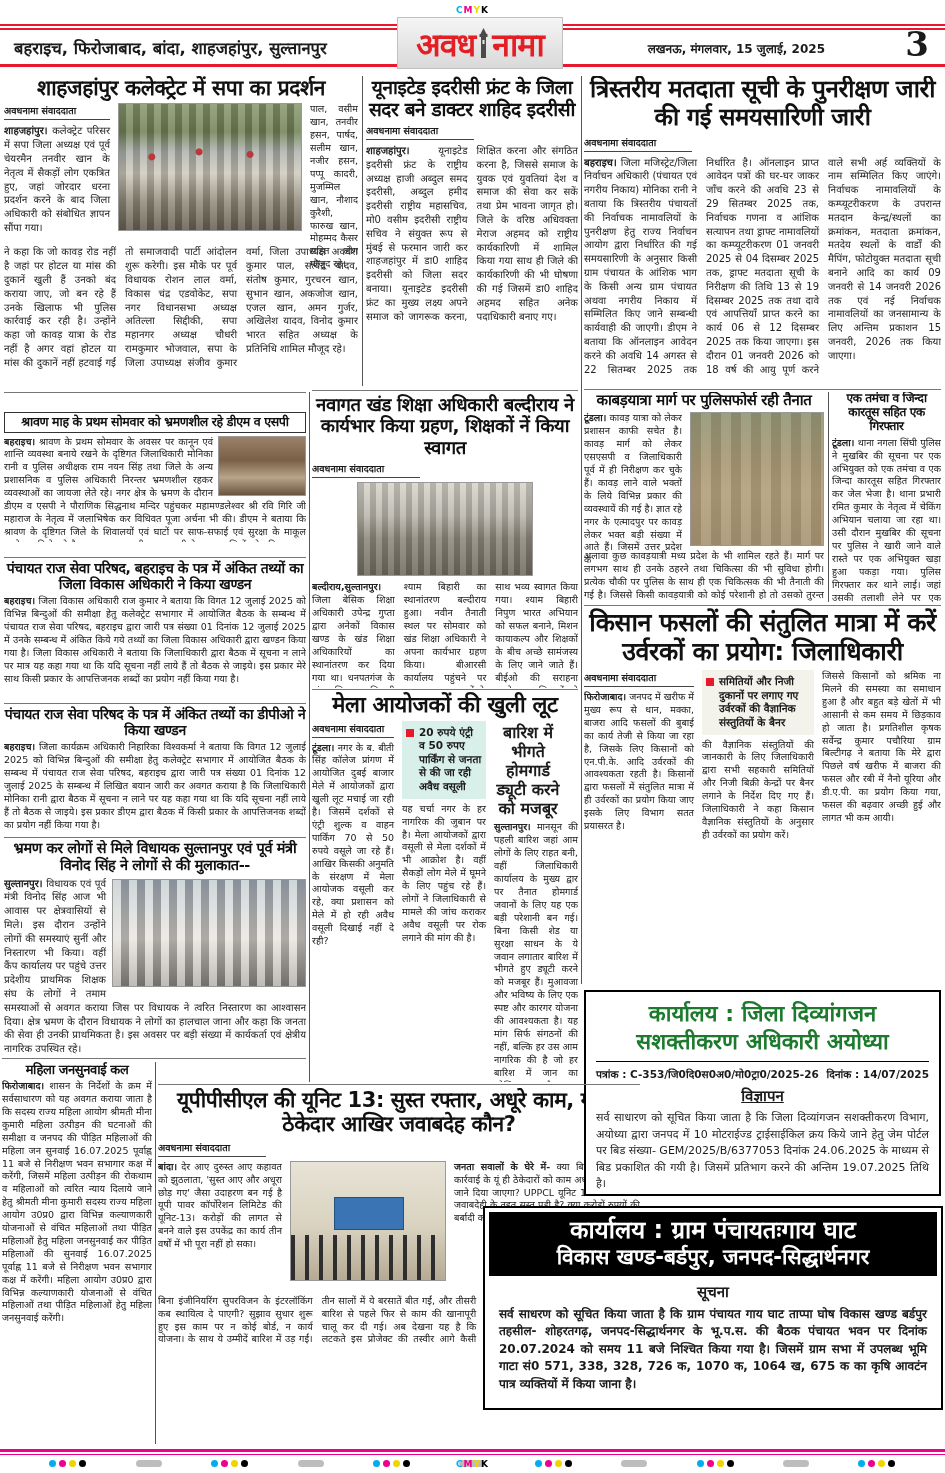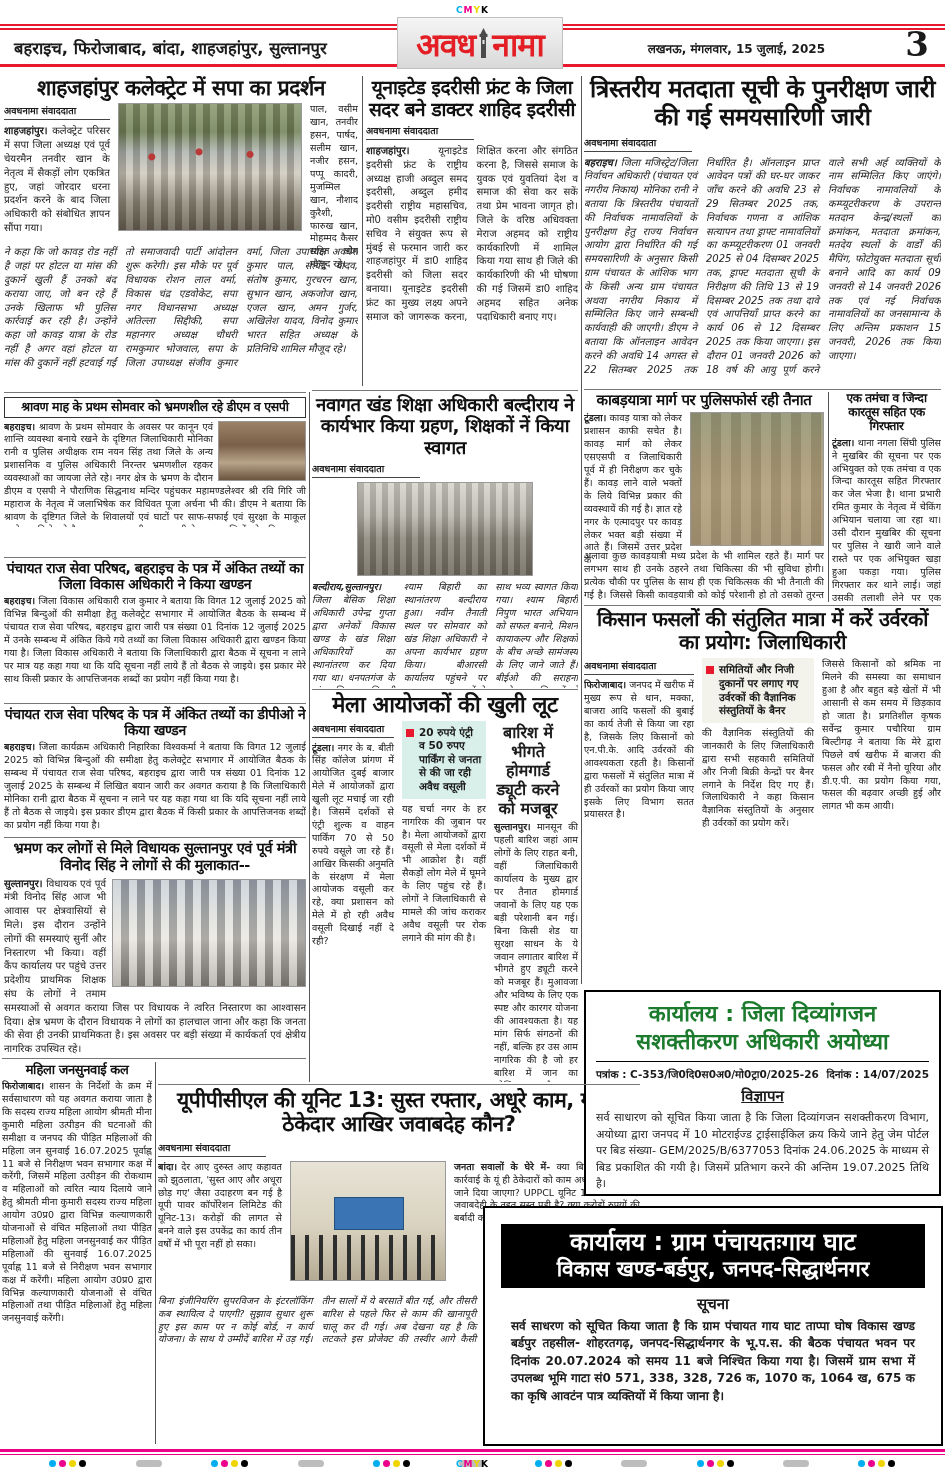--- a/index.html
+++ b/index.html
@@ -7,21 +7,21 @@
         font-family:"DejaVu Sans",sans-serif;color:#1b1b1b;overflow:hidden;}
   .rule{position:absolute;left:0;right:0;}
   .red{background:#e8192c;}
   .block{position:absolute;overflow:hidden;background:#fff;}
   .hl{font-weight:700;text-align:center;line-height:1.16;margin:0 0 3px 0;letter-spacing:-0.4px;color:#111;}
   .byline{font-size:9.5px;font-weight:700;border-bottom:1px solid #444;padding:1px 0 2px 0;margin:0 0 4px 0;width:108px;}
   .body-txt{font-size:10px;line-height:1.38;text-align:justify;margin:0;color:#222;}
   .small-txt{font-size:9.5px;line-height:1.36;}
   .dateline{font-weight:700;}
   .cols-2{column-count:2;column-gap:9px;}
-  .cols-3{column-count:3;column-gap:9px;font-style:italic;}
+  .cols-3{column-count:3;column-gap:9px;}
   .flexrow{display:flex;gap:8px;}
   .photo{position:relative;flex:none;border:1px solid #999;}
   .p-spa{background:
     radial-gradient(circle at 18% 42%, #b93838 0 3px, transparent 4px),
     radial-gradient(circle at 44% 38%, #b93838 0 3px, transparent 4px),
     radial-gradient(circle at 72% 40%, #b93838 0 3px, transparent 4px),
     repeating-linear-gradient(90deg, rgba(40,35,30,.22) 0 7px, rgba(255,255,255,.14) 7px 14px),
     linear-gradient(180deg,#87976d 0%,#6e8054 22%,#aeb3ae 38%,#cfcabd 55%,#8e8878 78%,#645c4e 100%);}
   .p-shravan{background:linear-gradient(180deg,#9b8266 0%,#7a5f49 40%,#b7a489 70%,#6b5440 100%);}
   .p-bhraman{background:
@@ -109,21 +109,21 @@
       <div class="photo p-spa" style="width:182px;height:126px"></div>
       <div style="flex:1">
         <p class="body-txt small-txt">पाल, वसीम खान, तनवीर हसन, पार्षद, सलीम खान, नजीर हसन, पप्पू कादरी, मुजम्मिल खान, नौशाद कुरैशी, फारुख खान, मोहम्मद कैसर सहित लोग मौजूद रहे।</p>
       </div>
     </div>
     <div class="cols-3" style="margin-top:6px;height:132px">
       <p class="body-txt">ने कहा कि जो कावड़ रोड नहीं है जहां पर होटल या मांस की दुकानें खुली हैं उनको बंद कराया जाए, जो बन रहे हैं उनके खिलाफ भी पुलिस कार्रवाई कर रही है। उन्होंने कहा जो कावड़ यात्रा के रोड नहीं है अगर वहां होटल या मांस की दुकानें नहीं हटवाई गईं तो समाजवादी पार्टी आंदोलन शुरू करेगी। इस मौके पर पूर्व विधायक रोशन लाल वर्मा, विकास चंद्र एडवोकेट, सपा नगर विधानसभा अध्यक्ष अतिल्ला सिद्दीकी, सपा महानगर अध्यक्ष चौधरी रामकुमार भोजवाल, सपा के जिला उपाध्यक्ष संजीव कुमार वर्मा, जिला उपाध्यक्ष अवधेश कुमार पाल, सत्येंद्र यादव, संतोष कुमार, गुरचरन खान, सुभान खान, अकजोज खान, एजल खान, अमन गुर्जर, अखिलेश यादव, विनोद कुमार भारत सहित अध्यक्ष के प्रतिनिधि शामिल मौजूद रहे।</p>
     </div>
   </section>
 
-  <section class="block" style="left:4px;top:397px;width:302px;height:130px">
+  <section class="block" style="left:4px;top:412px;width:302px;height:130px">
     <div style="border:1px solid #333;padding:2px 4px;margin-bottom:3px">
       <h2 class="hl" style="font-size:12.5px;margin:0">श्रावण माह के प्रथम सोमवार को भ्रमणशील रहे डीएम व एसपी</h2>
     </div>
     <div class="photo p-shravan" style="float:right;width:86px;height:58px;margin:0 0 3px 5px"></div>
     <p class="body-txt small-txt"><b class="dateline">बहराइच।</b> <span>श्रावण के प्रथम सोमवार के अवसर पर कानून एवं शान्ति व्यवस्था बनाये रखने के दृष्टिगत जिलाधिकारी मोनिका रानी व पुलिस अधीक्षक राम नयन सिंह तथा जिले के अन्य प्रशासनिक व पुलिस अधिकारी निरन्तर भ्रमणशील रहकर व्यवस्थाओं का जायजा लेते रहे। नगर क्षेत्र के भ्रमण के दौरान डीएम व एसपी ने पौराणिक सिद्धनाथ मन्दिर पहुंचकर महामण्डलेश्वर श्री रवि गिरि जी महाराज के नेतृत्व में जलाभिषेक कर विधिवत पूजा अर्चना भी की। डीएम ने बताया कि श्रावण के दृष्टिगत जिले के शिवालयों एवं घाटों पर साफ-सफाई एवं सुरक्षा के माकूल बन्दोबस्त किये गये है। इस अवसर पर डीएम व एसपी ने जनपदवासियों को पवित्र श्रावण मास की बधाई दी है।</span></p>
   </section>
 
   <section class="block" style="left:4px;top:560px;width:302px;height:142px">
     <h2 class="hl" style="font-size:14px">पंचायत राज सेवा परिषद, बहराइच के पत्र में अंकित तथ्यों का जिला विकास अधिकारी ने किया खण्डन</h2>
     <p class="body-txt small-txt"><b class="dateline">बहराइच।</b> <span>जिला विकास अधिकारी राज कुमार ने बताया कि विगत 12 जुलाई 2025 को विभिन्न बिन्दुओं की समीक्षा हेतु कलेक्ट्रेट सभागार में आयोजित बैठक के सम्बन्ध में पंचायत राज सेवा परिषद, बहराइच द्वारा जारी पत्र संख्या 01 दिनांक 12 जुलाई 2025 में उनके सम्बन्ध में अंकित किये गये तथ्यों का जिला विकास अधिकारी द्वारा खण्डन किया गया है। जिला विकास अधिकारी ने बताया कि जिलाधिकारी द्वारा बैठक में सूचना न लाने पर मात्र यह कहा गया था कि यदि सूचना नहीं लाये हैं तो बैठक से जाइये। इस प्रकार मेरे साथ किसी प्रकार के आपत्तिजनक शब्दों का प्रयोग नहीं किया गया है।</span></p>
@@ -220,21 +220,21 @@
     </div>
     <p class="body-txt small-txt" style="margin-top:4px">अलावा कुछ कावड़यात्री मध्य प्रदेश के भी शामिल रहते हैं। मार्ग पर लगभग साथ ही उनके ठहरने तथा चिकित्सा की भी सुविधा होगी। प्रत्येक चौकी पर पुलिस के साथ ही एक चिकित्सक की भी तैनाती की गई है। जिससे किसी कावड़यात्री को कोई परेशानी हो तो उसको तुरन्त स्वास्थ्य लाभ मिल सके। कावड़ मार्ग पर सम्बंधित थाना प्रभारी गश्त भी करेंगे।</p>
   </section>
 
   <section class="block" style="left:832px;top:392px;width:109px;height:212px">
     <h2 class="hl" style="font-size:12px">एक तमंचा व जिन्दा कारतूस सहित एक गिरफ्तार</h2>
     <p class="body-txt small-txt"><b class="dateline">टूंडला।</b> <span>थाना नगला सिंघी पुलिस ने मुखबिर की सूचना पर एक अभियुक्त को एक तमंचा व एक जिन्दा कारतूस सहित गिरफ्तार कर जेल भेजा है। थाना प्रभारी रमित कुमार के नेतृत्व में चेकिंग अभियान चलाया जा रहा था। उसी दौरान मुखबिर की सूचना पर पुलिस ने खारी जाने वाले रास्ते पर एक अभियुक्त खड़ा हुआ पकड़ा गया। पुलिस गिरफ्तार कर थाने लाई। जहां उसकी तलाशी लेने पर एक तमंचा 315 बोर, एक जिन्दा कारतूस बरामद किया है।</span></p>
   </section>
 
   <section class="block" style="left:584px;top:608px;width:357px;height:376px">
-    <h1 class="hl" style="font-size:20px">किसान फसलों की संतुलित मात्रा में करें उर्वरकों का प्रयोग: जिलाधिकारी</h1>
+    <h1 class="hl" style="font-size:25px">किसान फसलों की संतुलित मात्रा में करें उर्वरकों का प्रयोग: जिलाधिकारी</h1>
     <div class="flexrow" style="margin-top:4px">
       <div style="width:110px;flex:none">
         <div class="byline" style="width:100%">अवधनामा संवाददाता</div>
         <p class="body-txt small-txt"><b class="dateline">फिरोजाबाद।</b> <span>जनपद में खरीफ में मुख्य रूप से धान, मक्का, बाजरा आदि फसलों की बुबाई का कार्य तेजी से किया जा रहा है, जिसके लिए किसानों को एन.पी.के. आदि उर्वरकों की आवश्यकता रहती है। किसानों द्वारा फसलों में संतुलित मात्रा में ही उर्वरकों का प्रयोग किया जाए इसके लिए विभाग सतत प्रयासरत है।</span></p>
       </div>
       <div style="width:112px;flex:none">
         <div class="note-box gray-bg">
           <span class="sq"></span>
           <span>समितियों और निजी दुकानों पर लगाए गए उर्वरकों की वैज्ञानिक संस्तुतियों के बैनर</span>
         </div>
@@ -251,21 +251,21 @@
     <div class="ad-title-green" style="margin-top:-6px">सशक्तीकरण अधिकारी अयोध्या</div>
     <div class="ad-refrow">
       <span>पत्रांक : C-353/जि0दि0स0अ0/मो0ट्रा0/2025-26</span>
       <span>दिनांक : 14/07/2025</span>
     </div>
     <div class="ad-sub">विज्ञापन</div>
     <p class="ad-body">सर्व साधारण को सूचित किया जाता है कि जिला दिव्यांगजन सशक्तीकरण विभाग, अयोध्या द्वारा जनपद में 10 मोटराईज्ड ट्राईसाईकिल क्रय किये जाने हेतु जेम पोर्टल पर बिड संख्या- GEM/2025/B/6377053 दिनांक 24.06.2025 के माध्यम से बिड प्रकाशित की गयी है। जिसमें प्रतिभाग करने की अन्तिम 19.07.2025 तिथि है।</p>
 
   </section>
 
-  <section class="block adbox" style="left:483px;top:1206px;width:460px;height:240px;z-index:5;padding:16px">
+  <section class="block adbox" style="left:483px;top:1206px;width:460px;height:204px;z-index:5;padding:4px">
     <div class="banner-black">
       <div class="l1">कार्यालय : ग्राम पंचायतःगाय घाट</div>
       <div class="l2">विकास खण्ड-बर्डपुर, जनपद-सिद्धार्थनगर</div>
     </div>
     <div style="padding:3px 10px 6px 10px">
       <div class="ad-sub" style="text-decoration:none;font-size:15px">सूचना</div>
       <p class="ad-body" style="font-weight:700;font-size:12px;line-height:1.45">सर्व साधरण को सूचित किया जाता है कि ग्राम पंचायत गाय घाट ताप्पा घोष विकास खण्ड बर्डपुर तहसील- शोहरतगढ़, जनपद-सिद्धार्थनगर के भू.प.स. की बैठक पंचायत भवन पर दिनांक 20.07.2024 को समय 11 बजे निश्चित किया गया है। जिसमें ग्राम सभा में उपलब्ध भूमि गाटा सं0 571, 338, 328, 726 क, 1070 क, 1064 ख, 675 क का कृषि आवटंन पात्र व्यक्तियों में किया जाना है।</p>
     </div>
   </section>
 

